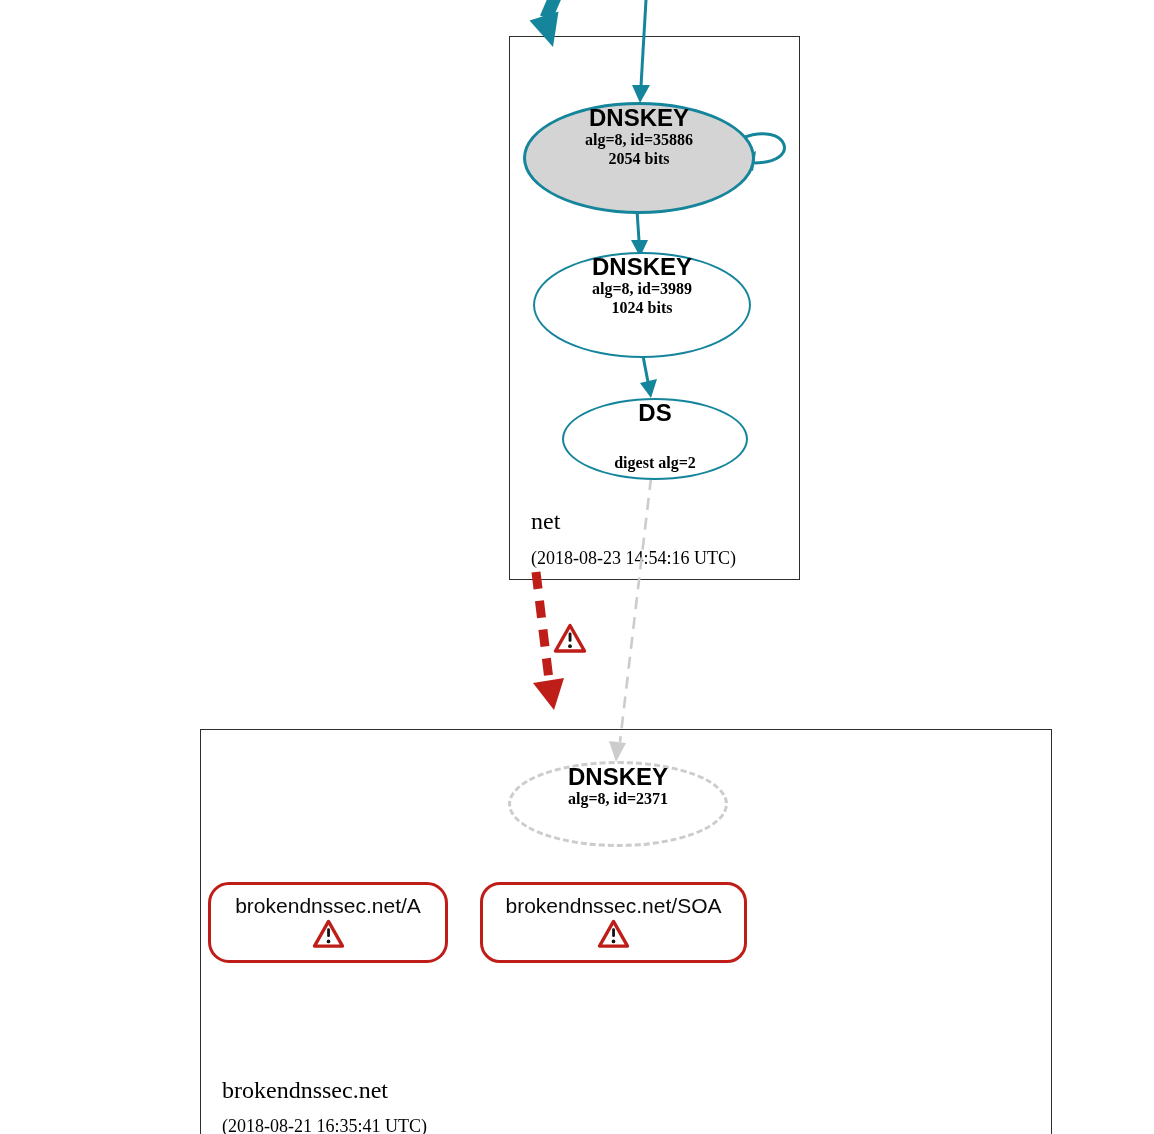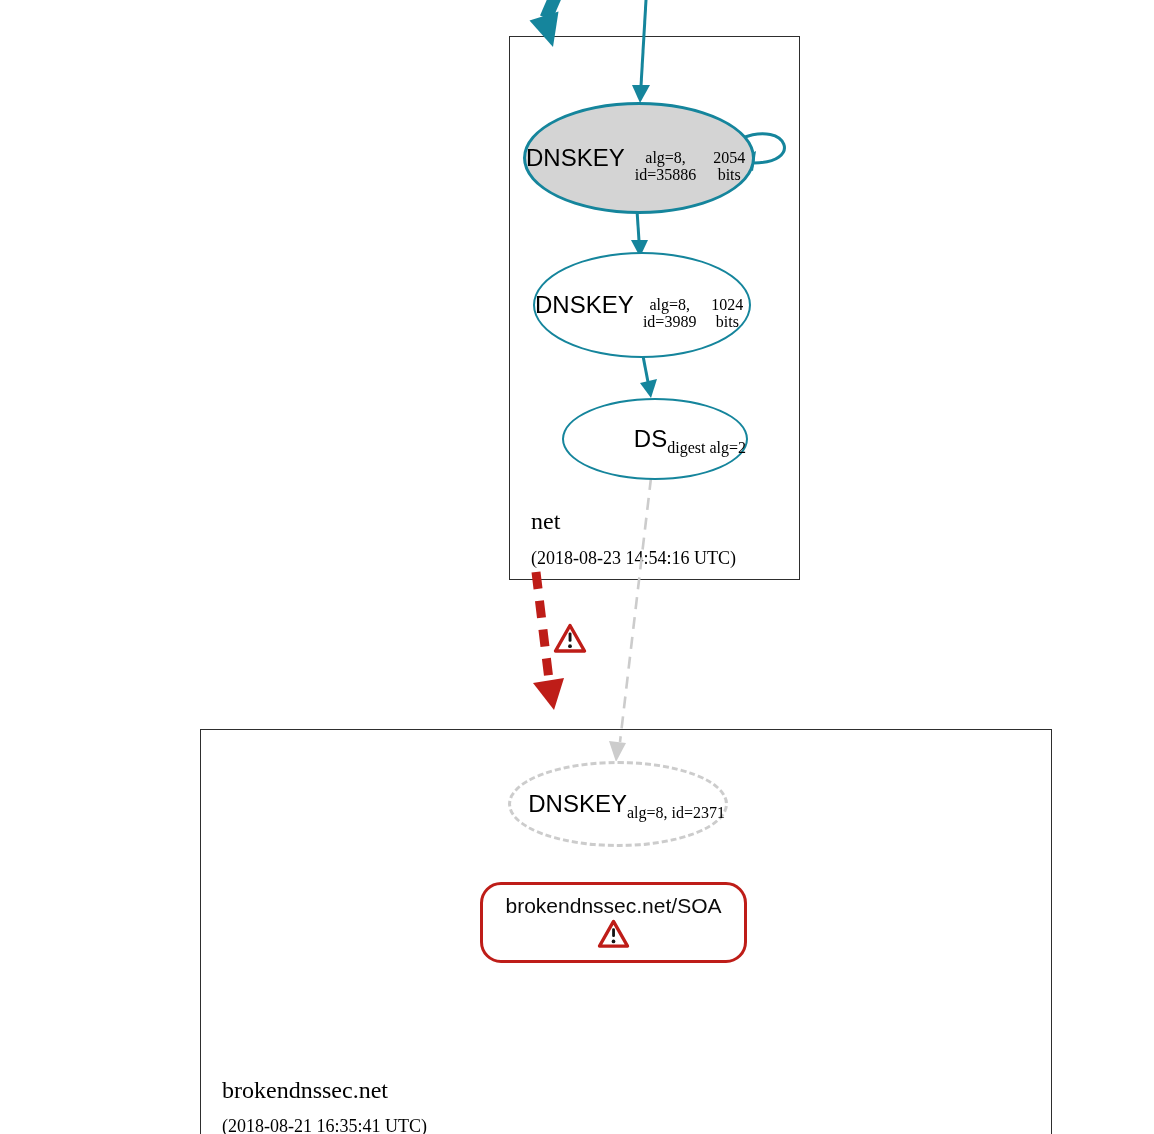--- a/index.html
+++ b/index.html
@@ -24,66 +24,67 @@
     font-family:"Liberation Serif", serif;
     font-size:24px;color:#000;
   }
   .zone-box .zone-ts{
     position:absolute;left:21px;
     font-family:"Liberation Serif", serif;
     font-size:18px;color:#000;
   }
   .node{
     position:absolute;
-    display:flex;flex-direction:row;
-    align-items:center;justify-content:flex-end;
+    display:flex;flex-direction:column;
+    align-items:center;justify-content:flex-start;
     border-radius:50%;
     text-align:center;
     line-height:1.05;
+    font-weight:bold;
   }
   .node .title{
     font-family:"Liberation Sans", sans-serif;
     font-size:24px;color:#000;
   }
   .node .detail{
     font-family:"Liberation Serif", serif;
     font-size:16px;color:#000;
-    margin-top:18px;
+    margin-top:2px;
   }
   .node-ksk{
     left:523px;top:102px;width:226px;height:106px;
     background:#d4d4d4;border:3.5px solid #15859c;
   }
   .node-zsk{
     left:533px;top:252px;width:214px;height:102px;
     background:#ffffff;border:2.5px solid #15859c;
   }
   .node-ds{
     left:562px;top:398px;width:182px;height:78px;
-    background:#ffffff;border:2.5px solid #15859c;
+    background:#ffffff;border:2.5px solid #15859c;gap:28px;
   }
   .node-dnskey-child{
     left:508px;top:761px;width:214px;height:80px;
     background:#ffffff;border:3px dashed #cccccc;
   }
   .rrset{
     position:absolute;top:882px;height:81px;
     box-sizing:border-box;
     border:3px solid #be1d18;border-radius:21px;
     background:#ffffff;
     display:flex;flex-direction:column;
     align-items:center;justify-content:flex-start;
     padding-top:9px;
   }
   .rrset .rr-label{
     font-family:"Liberation Sans", sans-serif;
     font-size:21px;color:#0a0a0a;white-space:nowrap;
   }
   .rrset-a{left:208px;width:240px;}
-  .rrset-soa{left:480px;width:267px;}
+  .rrset-soa{left:480px;width:267px;border-radius:20px;}
   .rrset-ns{left:783px;width:250px;}
   .warn{display:block;}
   .warn-float{position:absolute;left:553px;top:623px;}
   .rrset .warn{margin-top:1px;}
 </style>
 </head>
 <body>
 
 <div class="canvas">
 
@@ -161,20 +162,26 @@
   <div class="node node-ds">
     <div class="title">DS</div>
     <div class="detail">digest alg=2</div>
   </div>
 
   <div class="node node-dnskey-child">
     <div class="title">DNSKEY</div>
     <div class="detail">alg=8, id=2371</div>
   </div>
 
+  <div class="rrset rrset-a">
+    <div class="rr-label">brokendnssec.net/A</div>
+    <svg class="warn" width="33" height="30">
+        <use href="#warn-symbol"></use>
+      </svg>
+  </div>
 
   <div class="rrset rrset-soa">
     <div class="rr-label">brokendnssec.net/SOA</div>
     <svg class="warn" width="33" height="30">
         <use href="#warn-symbol"></use>
       </svg>
   </div>
 
 
 </div>

